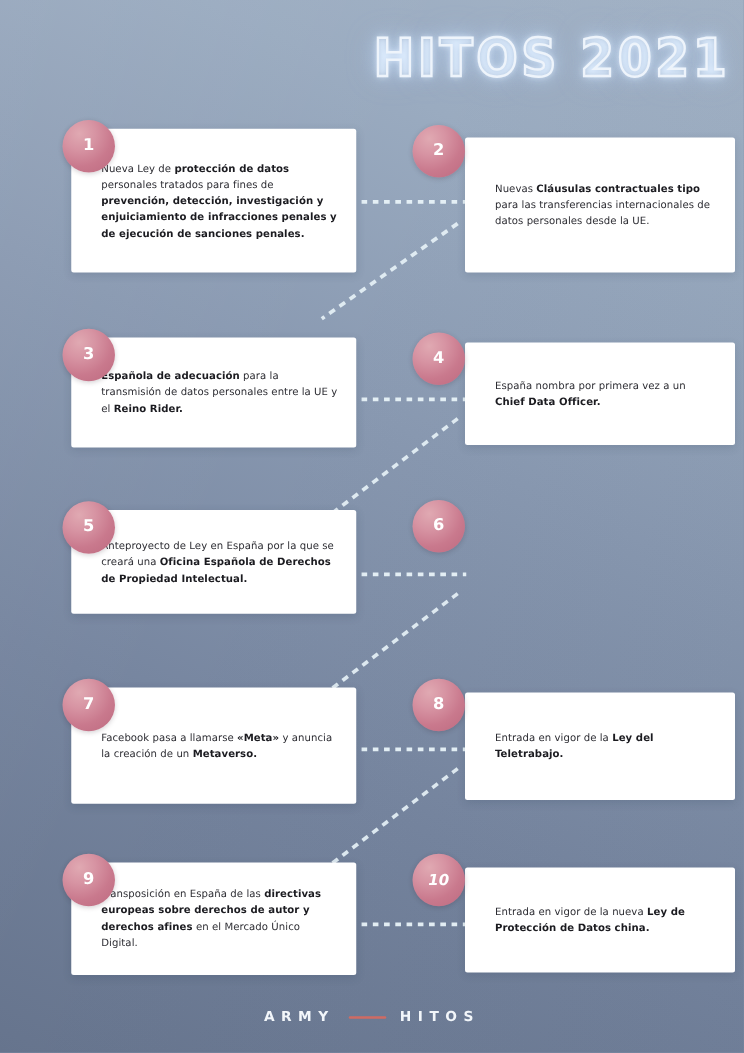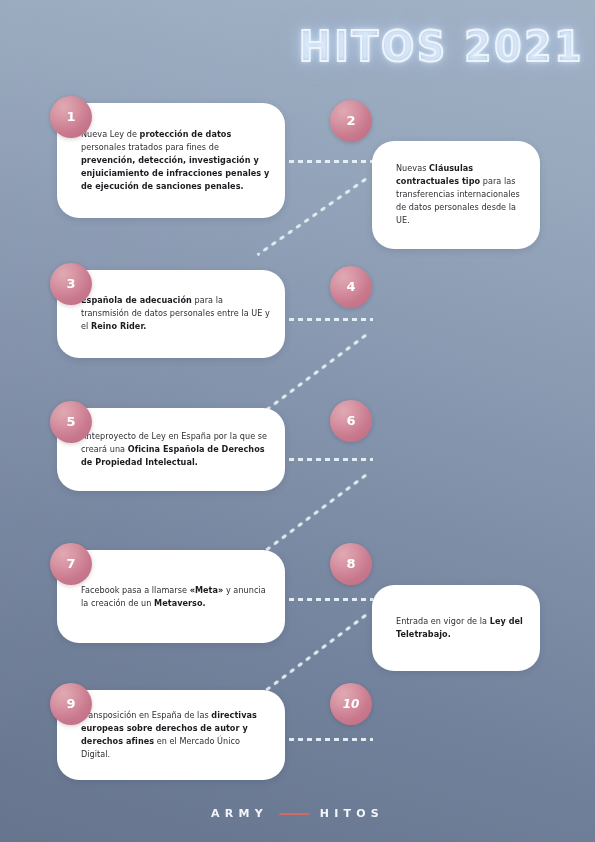--- a/index.html
+++ b/index.html
@@ -63,42 +63,42 @@
        0 0 6px rgba(223,238,255,0.95),
        0 0 14px rgba(200,224,255,0.65),
        0 0 26px rgba(180,212,255,0.40);
     transform: scaleX(0.93);
   }
 
   
   .card {
     position: absolute;
     background: #ffffff;
-    border-radius: 22px;
+    border-radius: 2px;
     box-shadow: 0 2px 7px rgba(40,55,80,0.16);
   }
 
   .card-text {
     position: absolute;
     left: 24px;
     right: 14px;
     top: 50%;
     transform: translateY(-50%);
     font-size: 8.1px;
     line-height: 1.62;
     color: #2d2d33;
     letter-spacing: 0.05px;
   }
 
   .card-text b { font-weight: 700; color: #1b1b20; }
 
   
   .col-l { left: 57px;  width: 228px; }
   
-  .col-r { left: 372px; width: 168px; margin-top: 31px; }
+  .col-r { left: 372px; width: 216px; }
 
   .row1 { top: 103px; height: 115px; }
   .row2 { top: 270px; height:  88px; }
   .row3 { top: 408px; height:  83px; }
   .row4 { top: 550px; height:  93px; }
   .row5 { top: 690px; height:  90px; }
 
   .r-row1 { top: 110px; height: 108px; }
   .r-row2 { top: 274px; height:  82px; }
   .r-row3 { top: 414px; height:  86px; }
@@ -218,34 +218,40 @@
   <div class="card col-l row1">
     <div class="card-text">Nueva Ley de <b>protección de datos</b> personales tratados para fines de <b>prevención, detección, investigación y enjuiciamiento de infracciones penales y de ejecución de sanciones penales.</b></div>
   </div>
   <div class="card col-r r-row1">
     <div class="card-text">Nuevas <b>Cláusulas contractuales tipo</b> para las transferencias internacionales de datos personales desde la UE.</div>
   </div>
 
   <div class="card col-l row2">
     <div class="card-text"><b>Española de adecuación</b> para la transmisión de datos personales entre la UE y el <b>Reino Rider.</b></div>
   </div>
+  <div class="card col-r r-row2">
+    <div class="card-text">España nombra por primera vez a un <b>Chief Data Officer.</b></div>
+  </div>
 
   <div class="card col-l row3">
     <div class="card-text">Anteproyecto de Ley en España por la que se creará una <b>Oficina Española de Derechos de Propiedad Intelectual.</b></div>
   </div>
 
   <div class="card col-r r-row4">
     <div class="card-text">Entrada en vigor de la <b>Ley del Teletrabajo.</b></div>
   </div>
   <div class="card col-l row4">
     <div class="card-text">Facebook pasa a llamarse <b>«Meta»</b> y anuncia la creación de un <b>Metaverso.</b></div>
   </div>
 
   <div class="card col-l row5">
     <div class="card-text">Transposición en España de las <b>directivas europeas sobre derechos de autor y derechos afines</b> en el Mercado Único Digital.</div>
+  </div>
+  <div class="card col-r r-row5">
+    <div class="card-text">Entrada en vigor de la nueva <b>Ley de Protección de Datos china.</b></div>
   </div>
 
   <div class="badge b1">1</div>
   <div class="badge b2">2</div>
   <div class="badge b3">3</div>
   <div class="badge b4">4</div>
   <div class="badge b5">5</div>
   <div class="badge b6">6</div>
   <div class="badge b7">7</div>
   <div class="badge b8">8</div>

